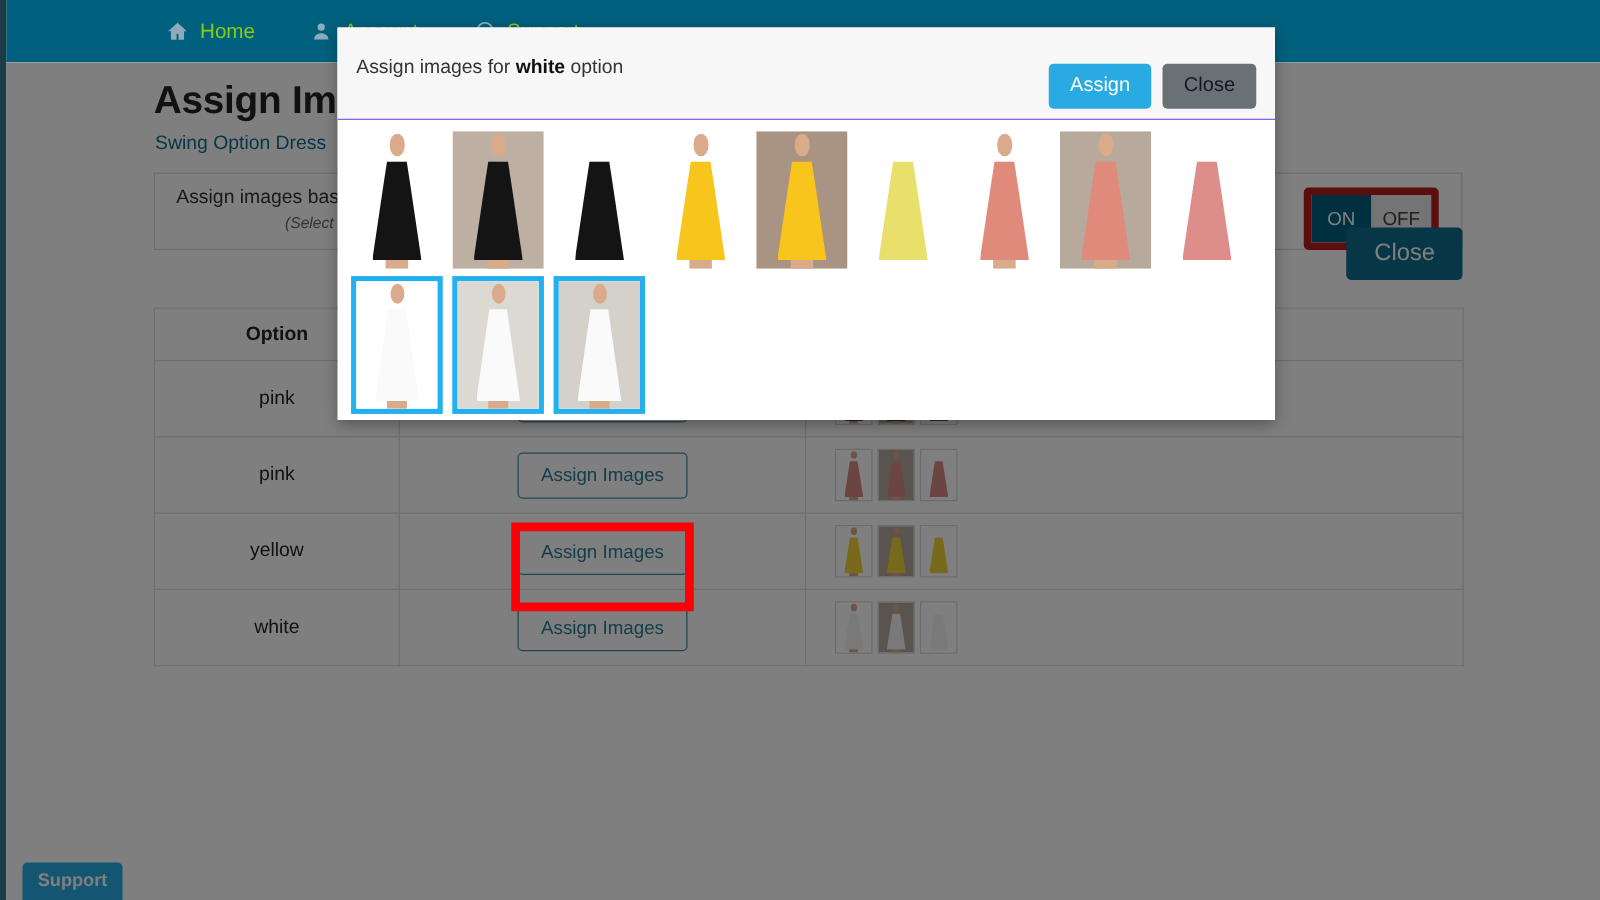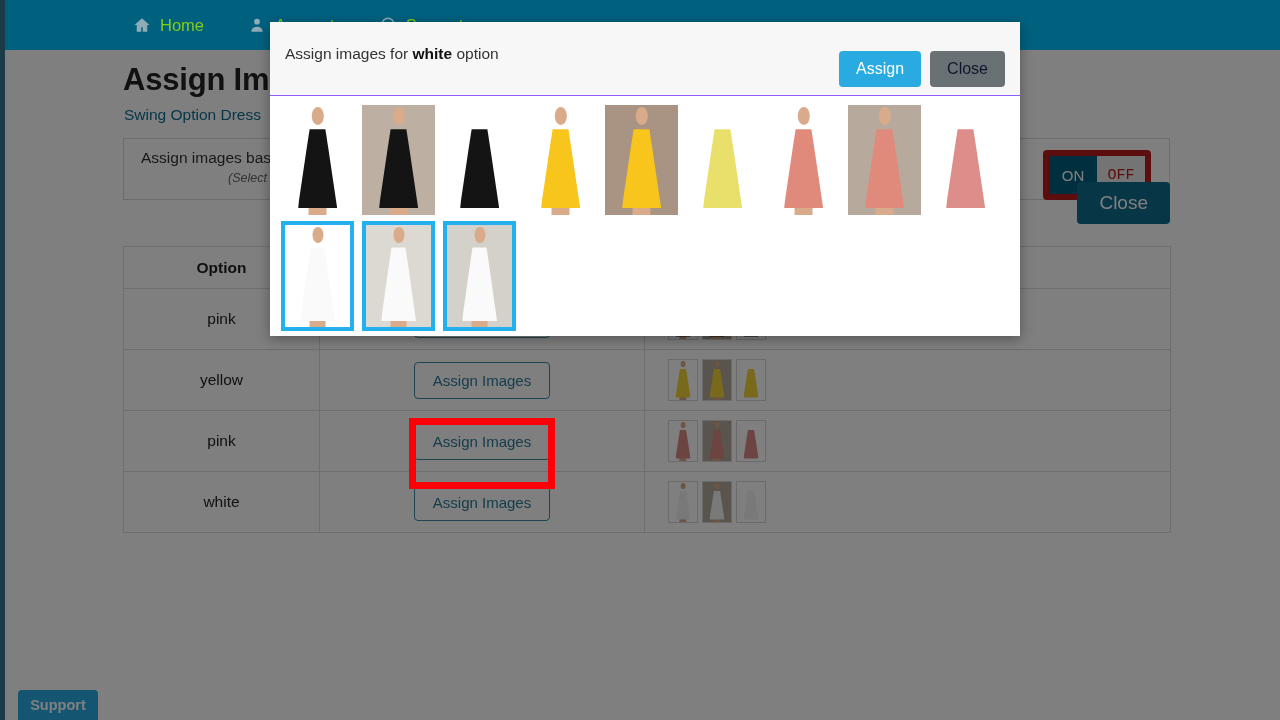--- a/index.html
+++ b/index.html
@@ -59,21 +59,21 @@
   }
   .switcher-label {
     position:absolute; right:176px; top:20px; font-size:15px; color:#333;
   }
   .toggle {
     position:absolute; right:18px; top:11px; display:flex;
     border:6px solid #b91c1c; border-radius:4px; overflow:hidden; height:38px;
   }
   .toggle .seg { display:flex; align-items:center; justify-content:center; width:48px; font-size:15px; }
   .toggle .on  { background:#00617f; color:#fff; }
-  .toggle .off { background:#e8e8e8; color:#b91c1c;font-family:Liberation Mono, monospace; }
+  .toggle .off { background:#e8e8e8; color:#404040; }
 
   
   .savebar {
     position:absolute; left:118px; top:132px; width:1047px; height:76px;
     box-sizing:border-box;
   }
   .save-btn {
     position:absolute; right:0px; top:0px;
     background:#0e6d8c; color:#ffffff; border:none; border-radius:4px;
     font-family:"Liberation Sans", sans-serif; font-size:19px;
@@ -272,20 +272,50 @@
                 <div class="thumb">
                   <div class="ph">
                     <div class="bg" style="background: rgb(255, 255, 255);"></div>
                     <div class="dress" style="background: rgb(27, 27, 27);"></div>
                   </div>
                 </div>
               </div>
             </td>
           </tr>
           <tr>
+            <td><span class="opt-name">pink</span></td>
+            <td><button class="assign-btn">Assign Images</button></td>
+            <td>
+              <div class="thumbs">
+                <div class="thumb">
+                  <div class="ph">
+                    <div class="bg" style="background: rgb(255, 255, 255);"></div>
+                    <div class="head" style="background: rgb(217, 171, 138);"></div>
+                    <div class="legs" style="background: rgb(217, 171, 138);"></div>
+                    <div class="dress" style="background: rgb(217, 139, 134);"></div>
+                  </div>
+                </div>
+                <div class="thumb">
+                  <div class="ph">
+                    <div class="bg" style="background: rgb(179, 168, 156);"></div>
+                    <div class="head" style="background: rgb(217, 171, 138);"></div>
+                    <div class="legs" style="background: rgb(217, 171, 138);"></div>
+                    <div class="dress" style="background: rgb(217, 139, 134);"></div>
+                  </div>
+                </div>
+                <div class="thumb">
+                  <div class="ph">
+                    <div class="bg" style="background: rgb(255, 255, 255);"></div>
+                    <div class="dress" style="background: rgb(217, 139, 134);"></div>
+                  </div>
+                </div>
+              </div>
+            </td>
+          </tr>
+          <tr>
             <td><span class="opt-name">yellow</span></td>
             <td><button class="assign-btn">Assign Images</button></td>
             <td>
               <div class="thumbs">
                 <div class="thumb">
                   <div class="ph">
                     <div class="bg" style="background: rgb(255, 255, 255);"></div>
                     <div class="head" style="background: rgb(217, 171, 138);"></div>
                     <div class="legs" style="background: rgb(217, 171, 138);"></div>
                     <div class="dress" style="background: rgb(242, 211, 58);"></div>
@@ -296,50 +326,20 @@
                     <div class="bg" style="background: rgb(179, 168, 156);"></div>
                     <div class="head" style="background: rgb(217, 171, 138);"></div>
                     <div class="legs" style="background: rgb(217, 171, 138);"></div>
                     <div class="dress" style="background: rgb(242, 211, 58);"></div>
                   </div>
                 </div>
                 <div class="thumb">
                   <div class="ph">
                     <div class="bg" style="background: rgb(255, 255, 255);"></div>
                     <div class="dress" style="background: rgb(242, 211, 58);"></div>
-                  </div>
-                </div>
-              </div>
-            </td>
-          </tr>
-          <tr>
-            <td><span class="opt-name">pink</span></td>
-            <td><button class="assign-btn">Assign Images</button></td>
-            <td>
-              <div class="thumbs">
-                <div class="thumb">
-                  <div class="ph">
-                    <div class="bg" style="background: rgb(255, 255, 255);"></div>
-                    <div class="head" style="background: rgb(217, 171, 138);"></div>
-                    <div class="legs" style="background: rgb(217, 171, 138);"></div>
-                    <div class="dress" style="background: rgb(217, 139, 134);"></div>
-                  </div>
-                </div>
-                <div class="thumb">
-                  <div class="ph">
-                    <div class="bg" style="background: rgb(179, 168, 156);"></div>
-                    <div class="head" style="background: rgb(217, 171, 138);"></div>
-                    <div class="legs" style="background: rgb(217, 171, 138);"></div>
-                    <div class="dress" style="background: rgb(217, 139, 134);"></div>
-                  </div>
-                </div>
-                <div class="thumb">
-                  <div class="ph">
-                    <div class="bg" style="background: rgb(255, 255, 255);"></div>
-                    <div class="dress" style="background: rgb(217, 139, 134);"></div>
                   </div>
                 </div>
               </div>
             </td>
           </tr>
           <tr>
             <td><span class="opt-name">white</span></td>
             <td><button class="assign-btn">Assign Images</button></td>
             <td>
               <div class="thumbs">

